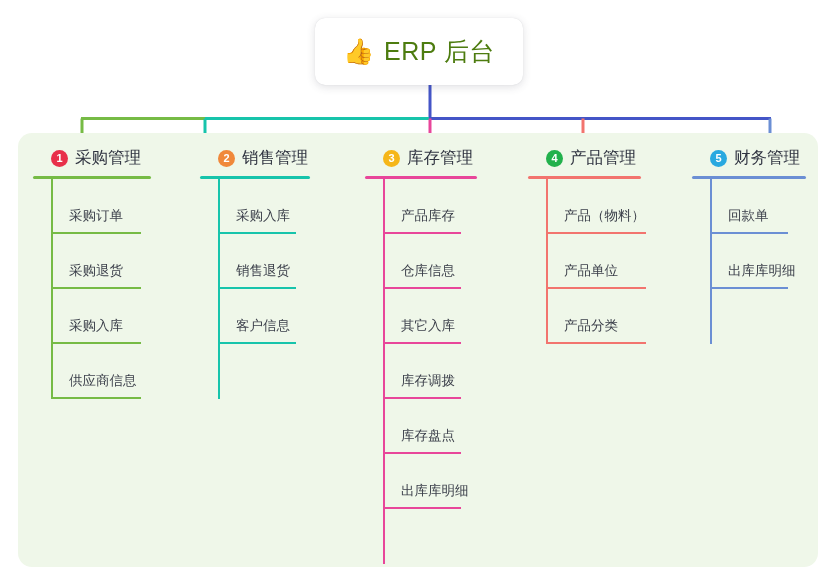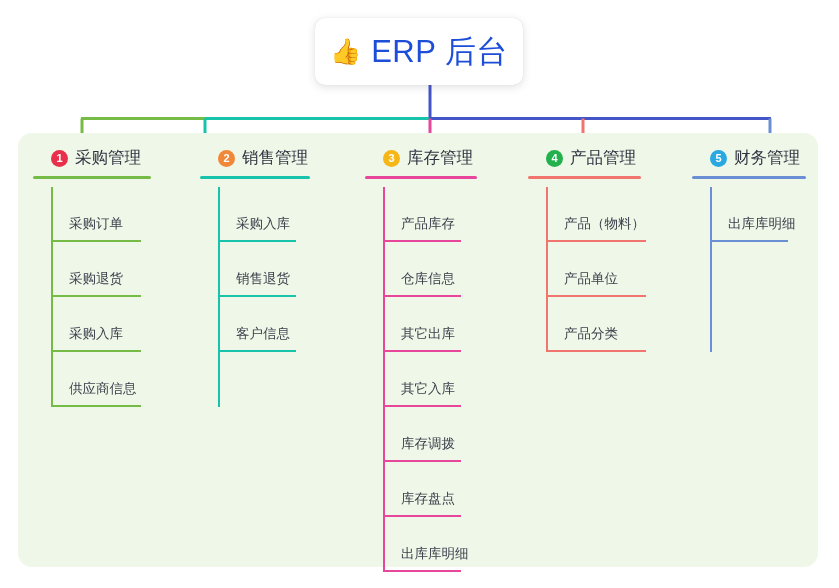--- a/index.html
+++ b/index.html
@@ -35,22 +35,22 @@
     justify-content: center;
     gap: 10px;
     box-sizing: border-box;
   }
   .root-emoji {
     font-size: 25px;
     line-height: 1;
     display: inline-block;
   }
   .root-title {
-    font-size: 31px;
-    color: #1d4ed8;
+    font-size: 25px;
+    color: #4d7c0f;
     letter-spacing: 0.5px;
     white-space: nowrap;
   }
 
   
   #wires {
     position: absolute;
     left: 0;
     top: 0;
     width: 839px;
@@ -99,21 +99,21 @@
     color: #2f3340;
   }
   .head-rule {
     height: 3px;
     border-radius: 2px;
     margin-top: 6px;
   }
 
   .items {
     position: relative;
-    margin-top: 8px;
+    margin-top: 0;
   }
   .spine {
     position: absolute;
     left: 18px;
     top: 0;
     width: 2px;
   }
   .item {
     position: relative;
     height: 55px;
@@ -217,24 +217,20 @@
           <div class="spine" style="background: rgb(232, 70, 154); height: 385px;"></div>
           <div class="item">
             <div class="item-label">产品库存</div>
             <div class="item-rule" style="background: rgb(232, 70, 154); width: 78px;"></div>
           </div>
           <div class="item">
             <div class="item-label">仓库信息</div>
             <div class="item-rule" style="background: rgb(232, 70, 154); width: 78px;"></div>
           </div>
           <div class="item">
-            <div class="item-label">其它出库</div>
-            <div class="item-rule" style="background: rgb(232, 70, 154); width: 78px;"></div>
-          </div>
-          <div class="item">
             <div class="item-label">其它入库</div>
             <div class="item-rule" style="background: rgb(232, 70, 154); width: 78px;"></div>
           </div>
           <div class="item">
             <div class="item-label">库存调拨</div>
             <div class="item-rule" style="background: rgb(232, 70, 154); width: 78px;"></div>
           </div>
           <div class="item">
             <div class="item-label">库存盘点</div>
             <div class="item-rule" style="background: rgb(232, 70, 154); width: 78px;"></div>
@@ -269,20 +265,24 @@
       </div>
       <div class="col" style="left: 692px;">
         <div class="col-head">
           <span class="badge" style="background: rgb(41, 169, 224);">5</span>
           <span class="col-title">财务管理</span>
         </div>
         <div class="head-rule" style="background: rgb(107, 143, 212); width: 114px;"></div>
         <div class="items">
           <div class="spine" style="background: rgb(107, 143, 212); height: 165px;"></div>
           <div class="item">
+            <div class="item-label">回款单</div>
+            <div class="item-rule" style="background: rgb(107, 143, 212); width: 78px;"></div>
+          </div>
+          <div class="item">
             <div class="item-label">出库库明细</div>
             <div class="item-rule" style="background: rgb(107, 143, 212); width: 78px;"></div>
           </div>
         </div>
       </div>
     </div>
 
 </div>
 
 </body></html>

